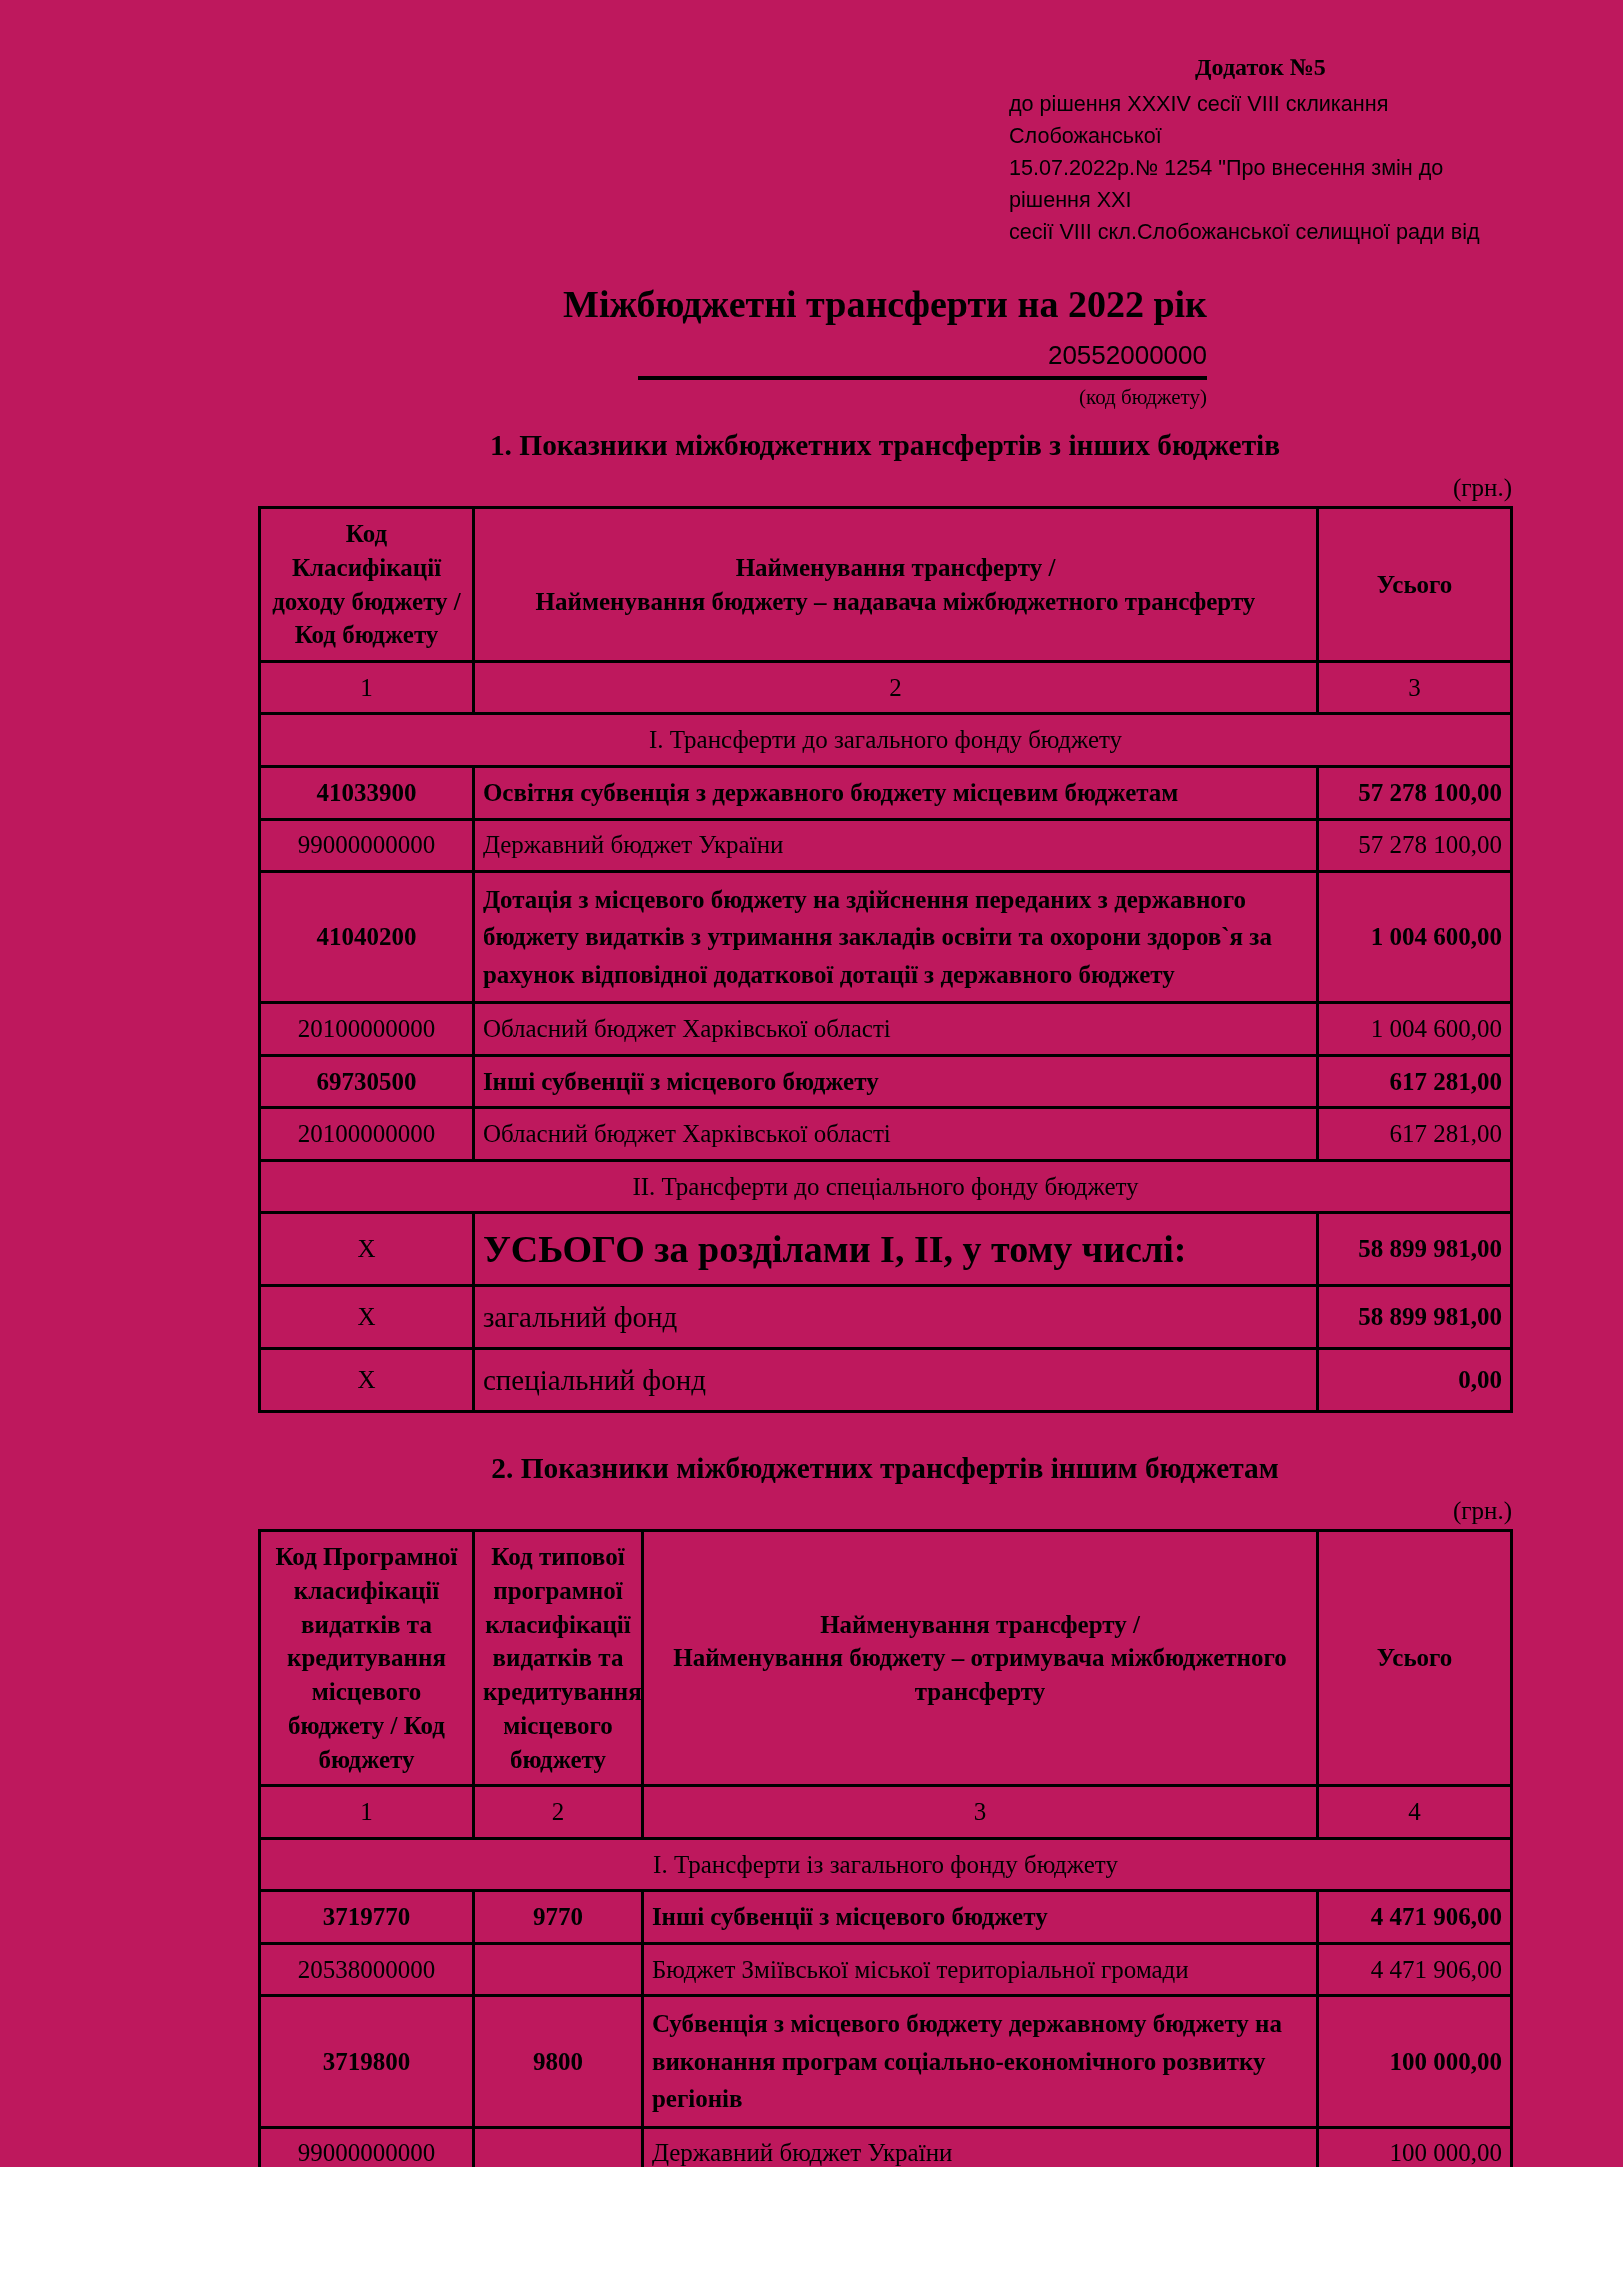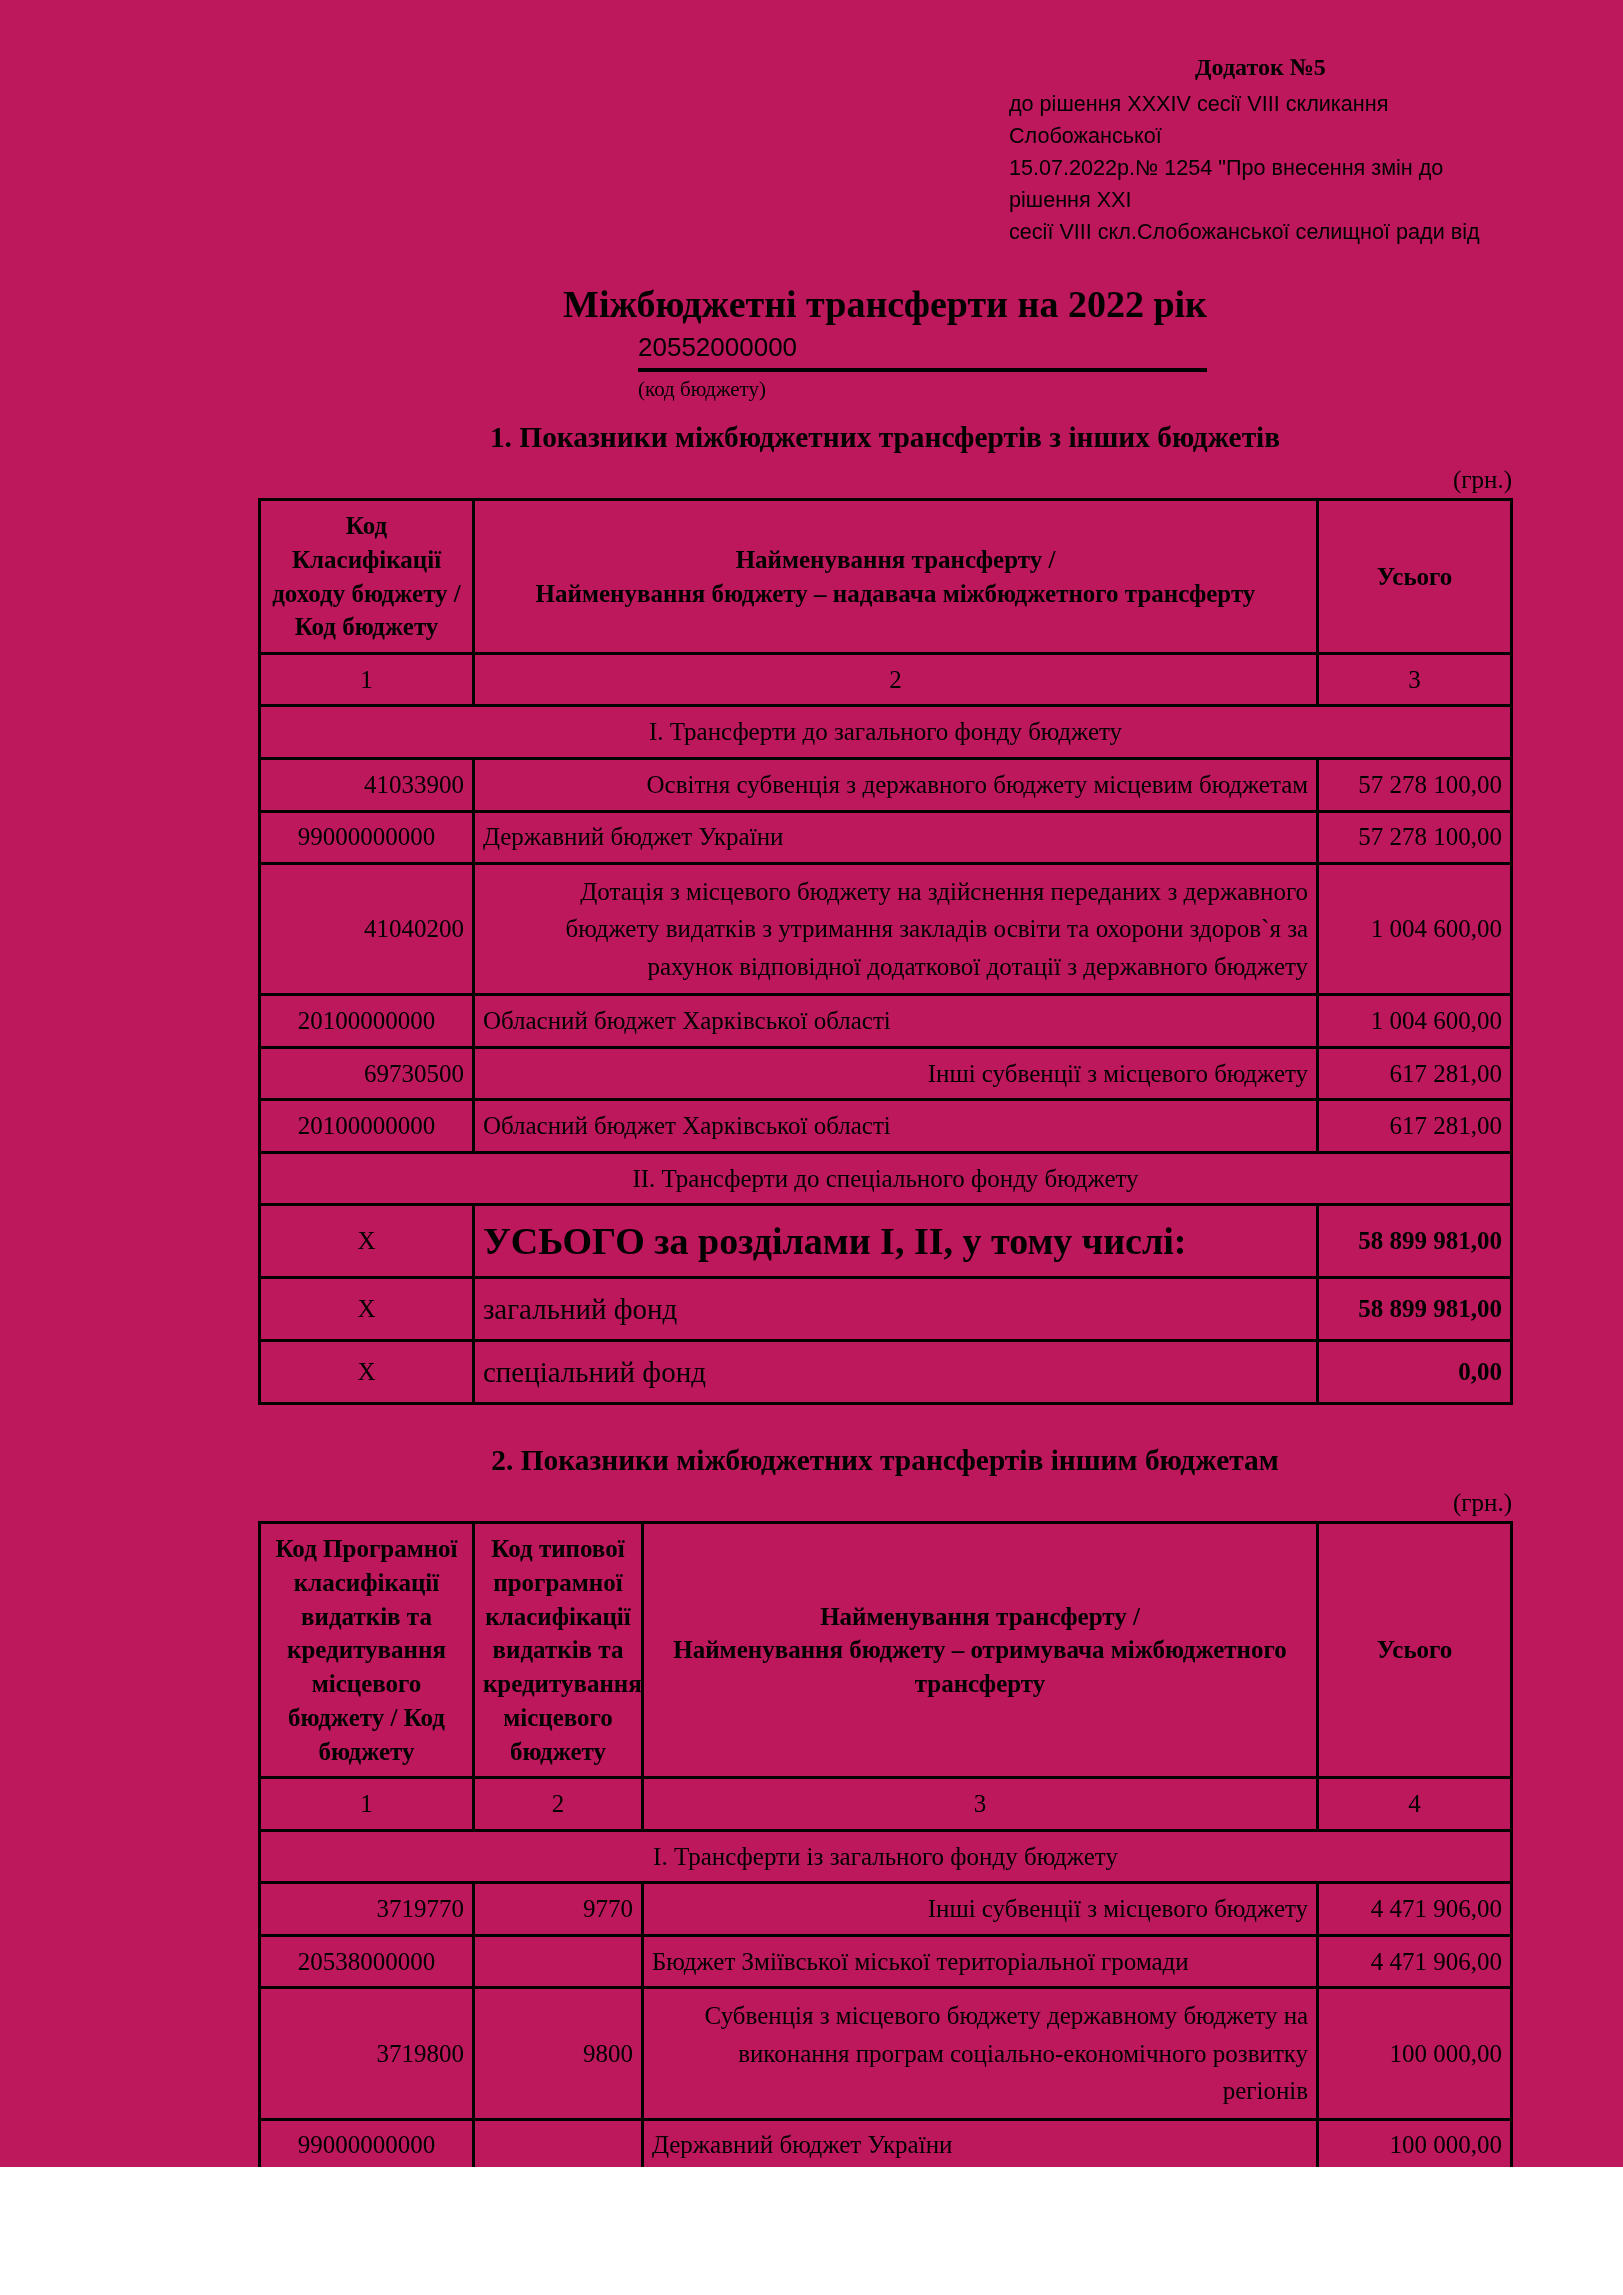--- a/index.html
+++ b/index.html
@@ -41,22 +41,22 @@
   
   .doc-title{
     margin-top:34px;
     text-align:center;
     font-weight:bold;
     font-size:38px;
   }
   .code-block{
     width:569px;
     margin-left:380px;
-    margin-top:6px;
-    text-align:left;
+    margin-top:14px;
+    text-align:right;
   }
   .code-num{
     font-family:"Liberation Sans", sans-serif;
     font-size:26px;
     padding-bottom:5.2px;
     border-bottom:4.6px solid #000;
   }
   .code-caption{
     font-size:21px;
     margin-top:5.2px;
@@ -102,21 +102,21 @@
   td.num{
     text-align:center;
     font-size:21px;
     padding:3.9px 2.6px;
   }
   td.section{
     text-align:center;
     font-size:29px;
     padding:14.4px 6.5px;
   }
-  tr.r-bold td{font-weight:normal;text-align:right;}
+  tr.r-bold td{font-weight:bold;}
   td.c-code{text-align:center;vertical-align:top;}
   td.c-name{text-align:left;vertical-align:top;}
   td.c-val{
     text-align:right;
     vertical-align:top;
     font-size:23.6px;
     padding-right:6.5px;
   }
   tr.r-total td.c-name{
     font-weight:bold;

